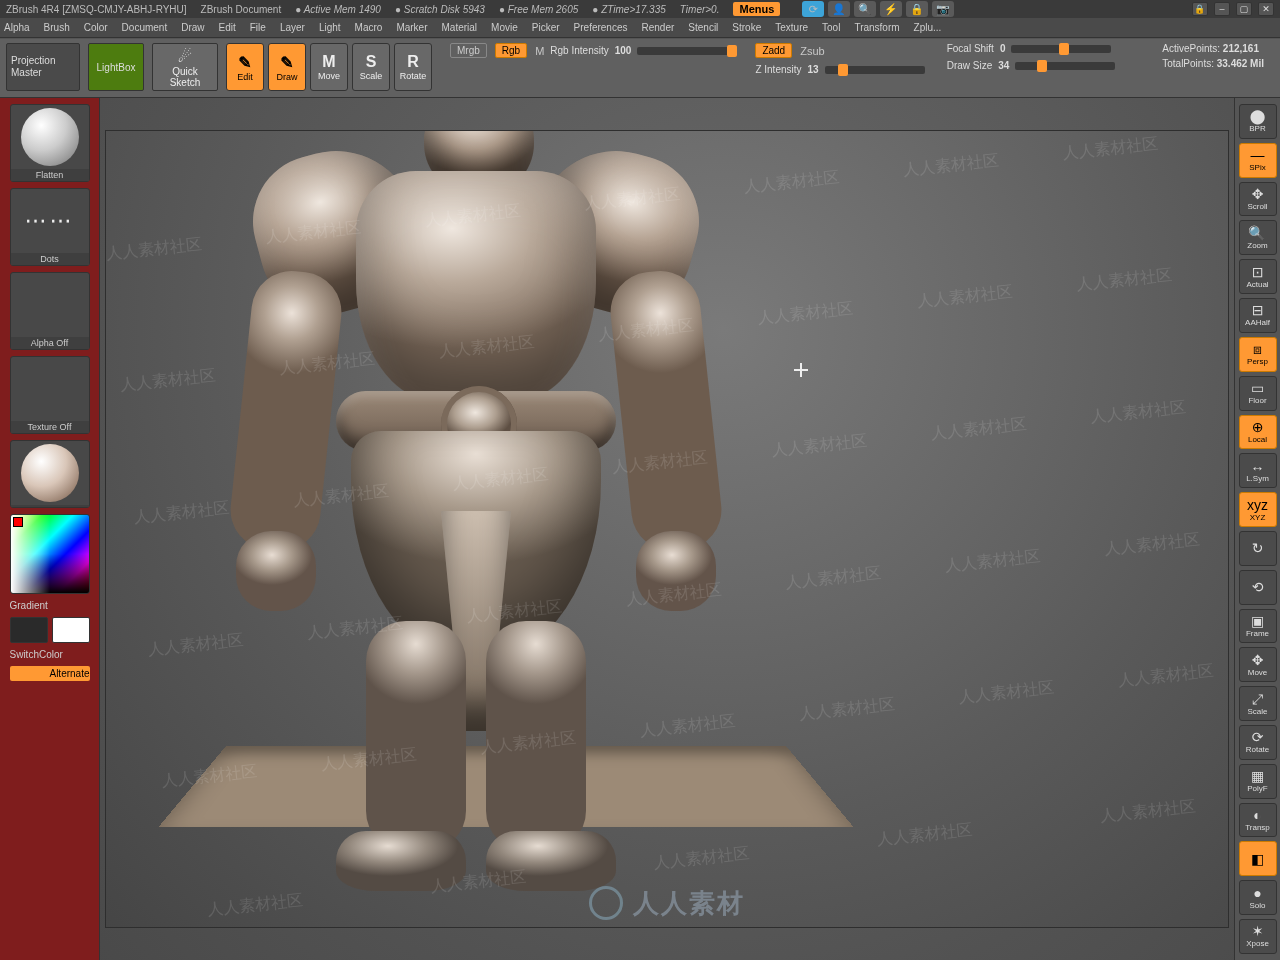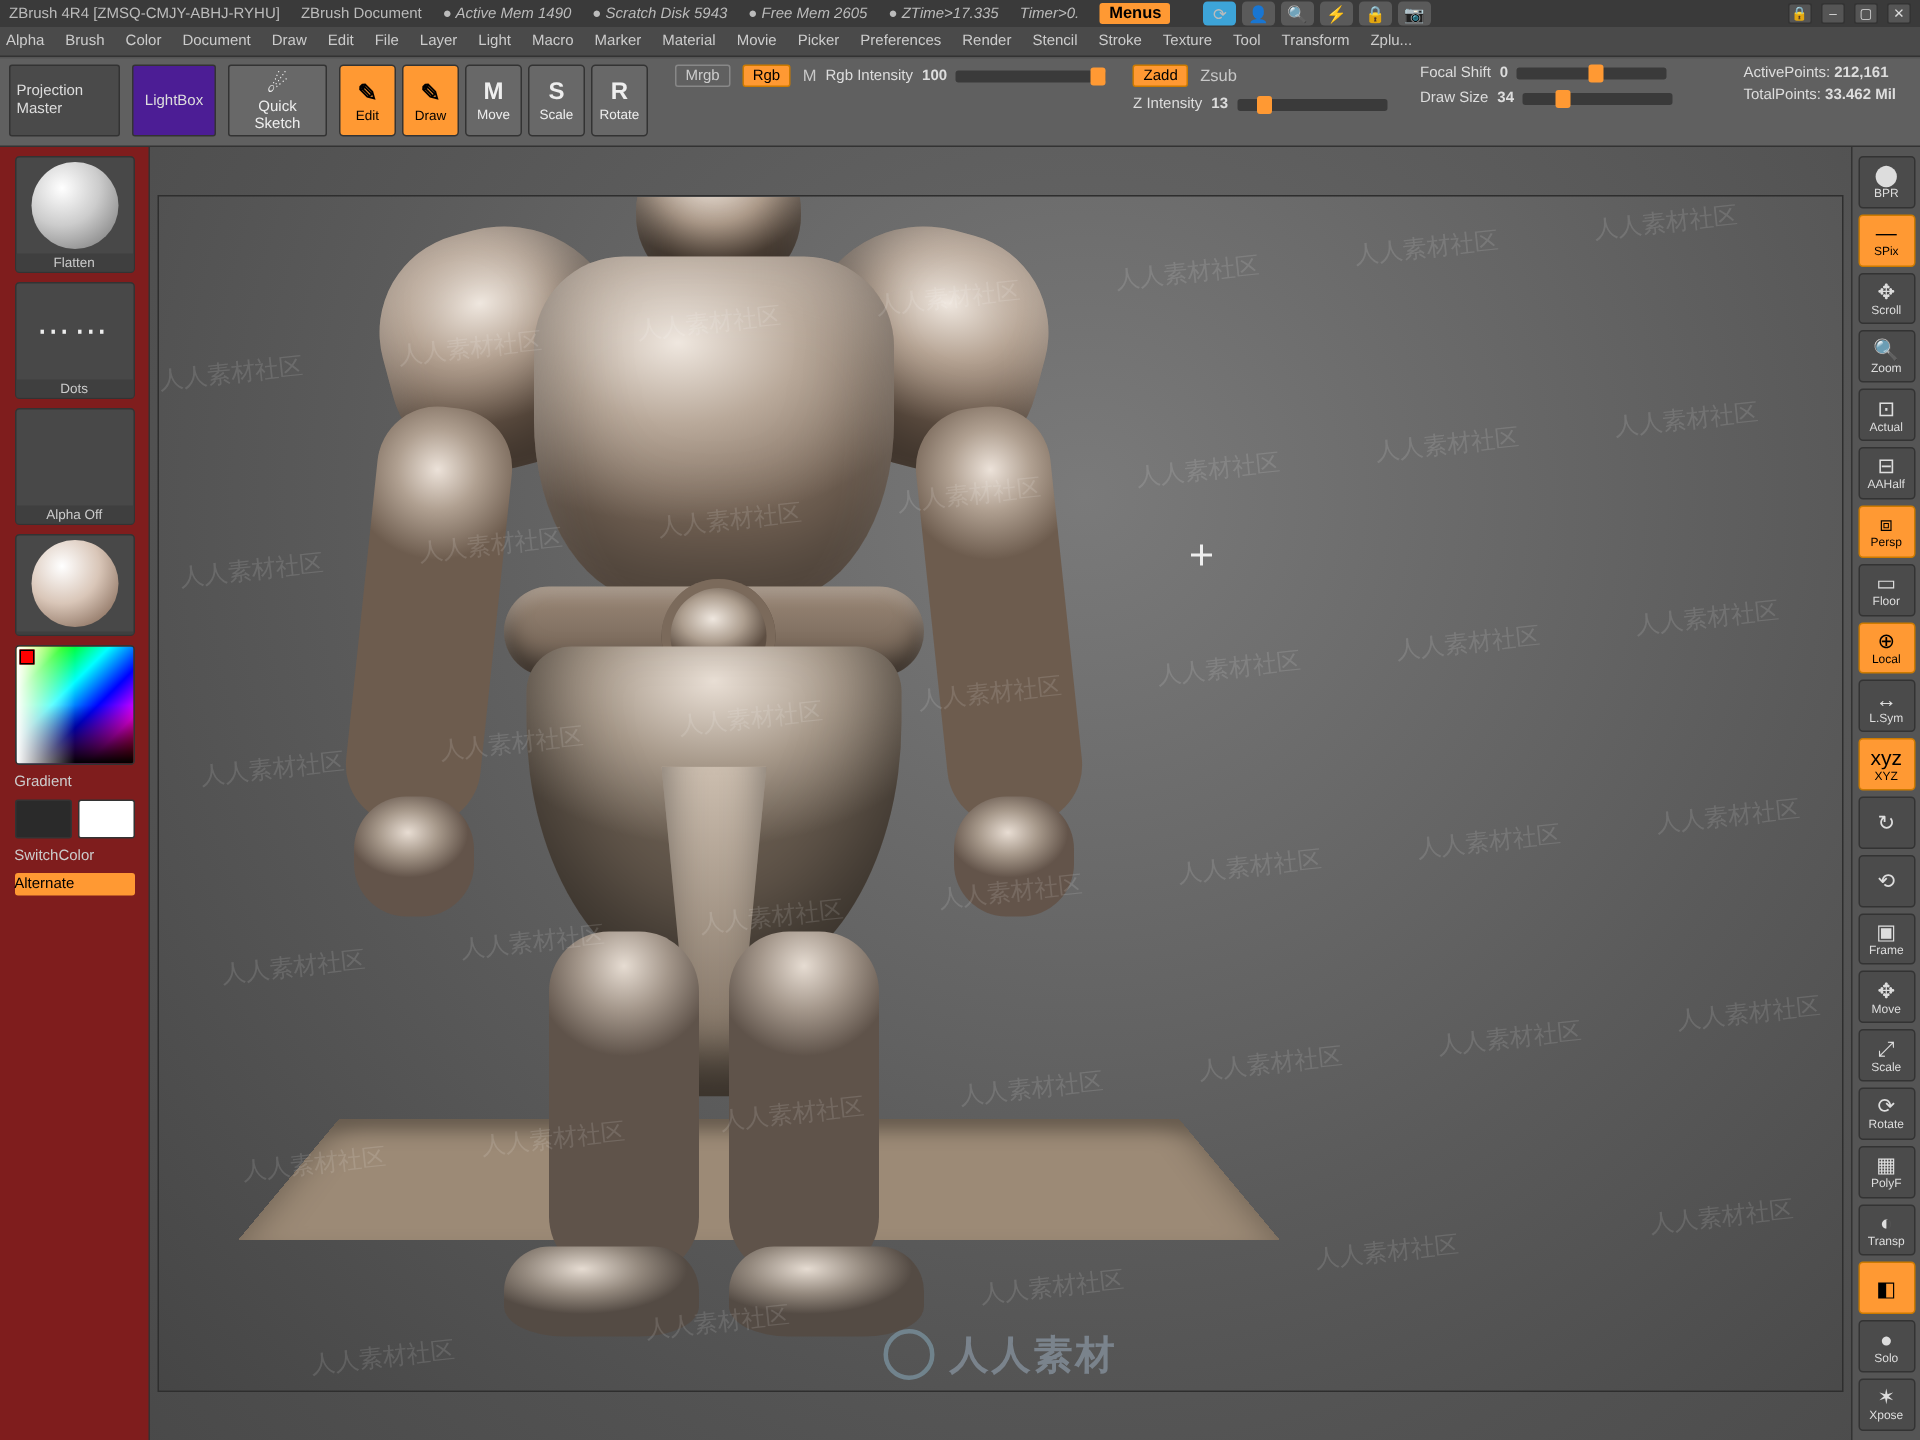--- a/index.html
+++ b/index.html
@@ -9,21 +9,21 @@
   .titlebar .stat { white-space: nowrap; font-style: italic; }
   .titlebar .menus-btn { background: #ff9933; color: #000; padding: 1px 6px; border-radius: 2px; font-size: 11px; font-weight: bold; }
   .titlebar .win-icons { display: flex; gap: 6px; margin-left: 10px; }
   .titlebar .win-icons span { width: 16px; height: 14px; background: #555; border: 1px solid #333; border-radius: 2px; display:inline-flex; align-items:center; justify-content:center; font-size:9px; color:#ddd; }
   .titlebar .circle-icons { display:flex; gap:4px; margin-left:8px; }
   .titlebar .circle-icons span { width:22px; height:16px; border-radius:3px; display:inline-flex; align-items:center; justify-content:center; font-size:11px; }
   .menubar { height: 20px; background: #4a4a4a; display:flex; align-items:center; padding:0 4px; gap:14px; font-size:10px; color:#ccc; border-bottom:1px solid #333; }
   .menubar span { cursor: pointer; }
   .shelf { height: 60px; background: #606060; border-top:1px solid #555; border-bottom:1px solid #333; display:flex; align-items:flex-start; padding: 4px 6px; gap: 8px; }
   .proj-master { width: 74px; height: 48px; background:#4a4a4a; border:1px solid #333; border-radius:2px; padding:4px; font-size:10px; color:#ddd; line-height:12px; display:flex; flex-direction:column; justify-content:center; text-align:left; }
-  .lightbox { width: 56px; height: 48px; background:#4c1d95; border:1px solid #333; border-radius:2px; display:flex; align-items:center; justify-content:center; font-size:10px; color:#ddd; }
+  .lightbox { width: 56px; height: 48px; background:#4d7c0f; border:1px solid #333; border-radius:2px; display:flex; align-items:center; justify-content:center; font-size:10px; color:#ddd; }
   .qsketch { width: 66px; height: 48px; background:#686868; border:1px solid #333; border-radius:2px; display:flex; flex-direction:column; align-items:center; justify-content:center; font-size:10px; color:#eee; }
   .mode-btn { width:38px; height:48px; border:1px solid #333; border-radius:3px; display:flex; flex-direction:column; align-items:center; justify-content:center; font-size:9px; color:#eee; }
   .mode-btn.active { background:#ff9933; color:#000; }
   .mode-btn.inactive { background:#686868; }
   .mode-btn .ico { font-size:16px; font-weight:bold; }
   .chip { padding:1px 6px; border-radius:2px; font-size:10px; }
   .chip.outline { border:1px solid #888; color:#ccc; }
   .chip.orange { background:#ff9933; color:#000; border:1px solid #cc7a00; }
   .slider-row { display:flex; align-items:center; gap:6px; font-size:10px; color:#ddd; }
   .slider { position:relative; width:100px; height:8px; background:#3a3a3a; border-radius:2px; }
@@ -32,21 +32,21 @@
   .main { display:flex; height: calc(960px - 18px - 20px - 60px); }
   .left-tray { width: 100px; background:#7f1d1d; border-right:1px solid #333; display:flex; flex-direction:column; align-items:center; padding:6px 4px; gap:6px; }
   .slot { width:80px; background:#484848; border:1px solid #333; border-radius:3px; display:flex; flex-direction:column; align-items:center; }
   .slot .thumb { width:100%; height:64px; display:flex; align-items:center; justify-content:center; }
   .slot .lbl { width:100%; text-align:center; font-size:9px; color:#ccc; padding:1px 0; background:#3f3f3f; }
   .sphere { width:58px; height:58px; border-radius:50%; background: radial-gradient(circle at 35% 30%, #fff, #d9c6b8 45%, #7a5e4c 95%); }
   .picker { width:80px; height:80px; border:1px solid #333; border-radius:3px; background: linear-gradient(to right,#fff,rgba(255,255,255,0) 50%), linear-gradient(to top,#000,rgba(0,0,0,0) 50%), linear-gradient(135deg,#ff0,#0f0,#0ff,#00f,#f0f,#f00); position:relative; }
   .picker::before { content:""; position:absolute; top:2px; left:2px; width:8px; height:8px; border:1px solid #000; background:#f00; }
   .switch-row { width:80px; display:flex; gap:4px; }
   .switch-row .sw { flex:1; height:26px; border:1px solid #333; border-radius:2px; }
-  .alt-btn { width:80px; text-align:left; font-size:10px; padding:2px 0; border-radius:2px; }
+  .alt-btn { width:80px; text-align:right; font-size:10px; padding:2px 0; border-radius:2px; }
   .canvas-wrap { flex:1; background: radial-gradient(1100px 1100px at 55% 35%, #6c6c6c 0%, #525252 55%, #3c3c3c 110%); position:relative; }
   .canvas-inner { position:absolute; top:32px; left:5px; right:5px; bottom:32px; border:1px solid #2e2e2e; background: radial-gradient(900px 900px at 55% 25%, #7a7a7a 0%, #5a5a5a 55%, #3e3e3e 110%); overflow:hidden; }
   .floor { position:absolute; bottom:60px; left:90px; width:620px; height:170px; background:#9c8a76; transform: perspective(700px) rotateX(62deg); box-shadow: 0 20px 30px rgba(0,0,0,.35) inset; }
   .figure { position:absolute; left:80px; top:-30px; width:580px; height:830px; }
   .torso { position:absolute; left:170px; top:70px; width:240px; height:230px; border-radius:60px 60px 80px 80px/60px 60px 120px 120px; background: radial-gradient(180px 120px at 40% 25%, #efe7df, #b9a99a 45%, #7d6b5c 100%); box-shadow: inset 0 30px 40px rgba(255,255,255,.18), inset 0 -40px 60px rgba(0,0,0,.4); }
   .shoulder-l { position:absolute; left:70px; top:50px; width:160px; height:160px; border-radius:50% 60% 60% 50%; background: radial-gradient(110px 80px at 45% 30%, #efe7df, #b6a494 45%, #705d4e 100%); transform:rotate(-15deg); box-shadow: inset 0 20px 30px rgba(255,255,255,.2), inset -20px -30px 40px rgba(0,0,0,.45); }
   .shoulder-r { position:absolute; right:70px; top:50px; width:160px; height:160px; border-radius:60% 50% 50% 60%; background: radial-gradient(110px 80px at 55% 30%, #efe7df, #b6a494 45%, #705d4e 100%); transform:rotate(15deg); box-shadow: inset 0 20px 30px rgba(255,255,255,.2), inset 20px -30px 40px rgba(0,0,0,.45);}
   .arm-l { position:absolute; left:55px; top:170px; width:90px; height:280px; border-radius:40px; background: radial-gradient(60px 60px at 45% 15%, #ece2d9, #b0a091 45%, #6d5c4e 100%); transform:rotate(6deg);}
   .arm-r { position:absolute; right:55px; top:170px; width:90px; height:280px; border-radius:40px; background: radial-gradient(60px 60px at 55% 15%, #ece2d9, #b0a091 45%, #6d5c4e 100%); transform:rotate(-6deg);}
   .hand-l, .hand-r { position:absolute; width:80px; height:80px; border-radius:35px; background: radial-gradient(40px 30px at 45% 30%, #e8ddd3, #a6988a 50%, #63544a 100%); }
@@ -224,20 +224,24 @@
     </div>
     <div class="slot">
       <div class="thumb" style="color:#eee;font-size:22px;letter-spacing:3px">⋯⋯</div>
       <div class="lbl">Dots</div>
     </div>
     <div class="slot">
       <div class="thumb"></div>
       <div class="lbl">Alpha Off</div>
     </div>
     <div class="slot">
+      <div class="thumb"></div>
+      <div class="lbl">Texture Off</div>
+    </div>
+    <div class="slot">
       <div class="thumb">
           <div class="sphere"></div>
         </div>
       <div class="lbl"></div>
     </div>
     <div class="picker"></div>
     <div style="width:80px;text-align:left;font-size:10px;color:#ccc">Gradient</div>
     <div class="switch-row">
       <div class="sw" style="background:#2a2a2a"></div>
       <div class="sw" style="background:#fff"></div>

